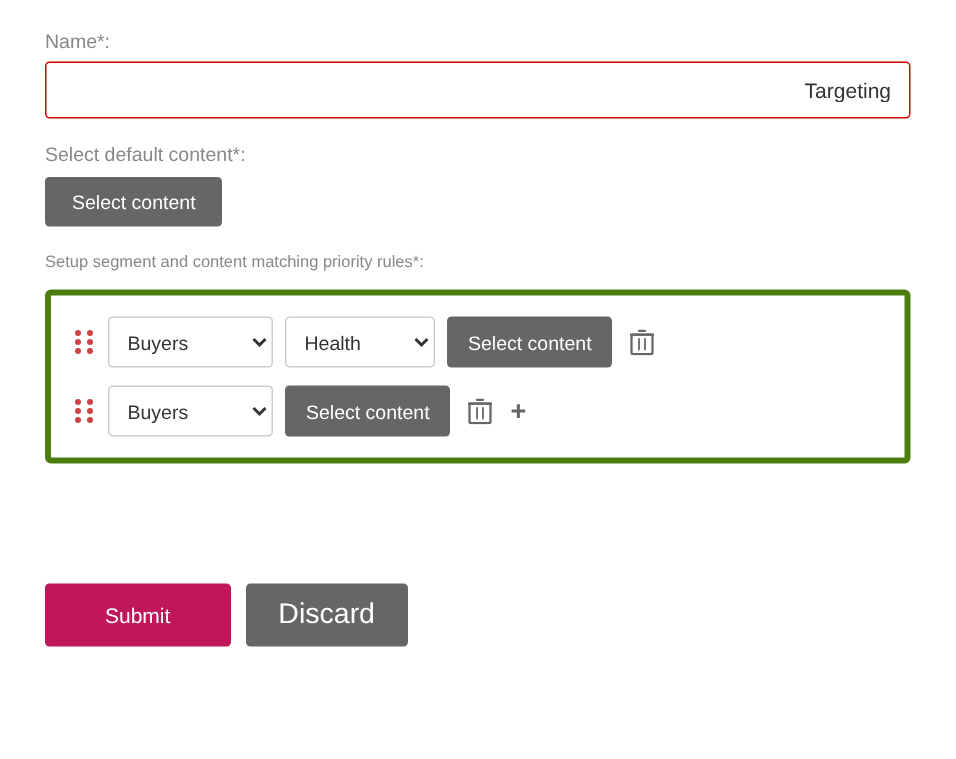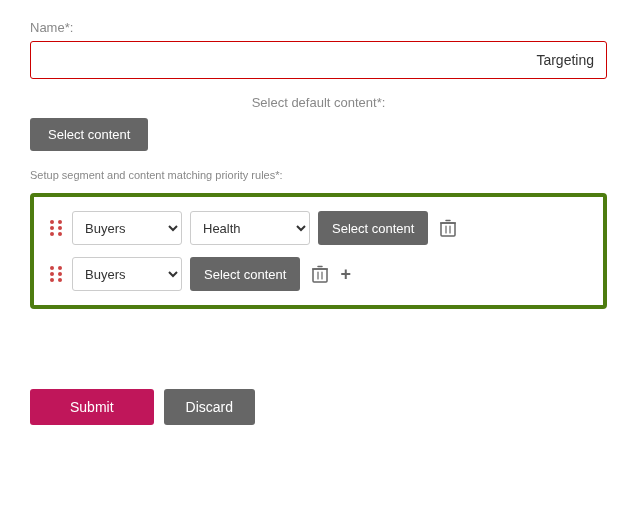--- a/index.html
+++ b/index.html
@@ -27,21 +27,20 @@
       color: #333;
       outline: none;
       margin-bottom: 16px;
       text-align: right;
     }
     .section-label {
       color: #888;
       font-size: 13px;
       margin-bottom: 8px;
       display: block;
-      text-align: center;
     }
     .select-content-btn {
       background: #666;
       color: #fff;
       border: none;
       padding: 9px 18px;
       border-radius: 3px;
       cursor: pointer;
       font-size: 13px;
       margin-bottom: 18px;
@@ -87,21 +86,21 @@
       font-size: 13px;
       color: #333;
       cursor: pointer;
       background: #fff;
       height: 34px;
     }
     .segment-select {
       width: 110px;
     }
     .category-select {
-      width: 120px;
+      width: 100px;
     }
     .rule-select-content-btn {
       background: #666;
       color: #fff;
       border: none;
       padding: 7px 14px;
       border-radius: 3px;
       cursor: pointer;
       font-size: 13px;
       height: 34px;
@@ -145,21 +144,21 @@
       cursor: pointer;
       font-size: 14px;
     }
     .discard-btn {
       background: #666;
       color: #fff;
       border: none;
       padding: 10px 22px;
       border-radius: 3px;
       cursor: pointer;
-      font-size: 14px;
+      font-size: 19px;
     }
   </style>
 </head>
 <body>
 
 
 
 <label class="field-label">Name*:</label>
 <input class="name-input" type="text" value="Targeting" style="">
 

